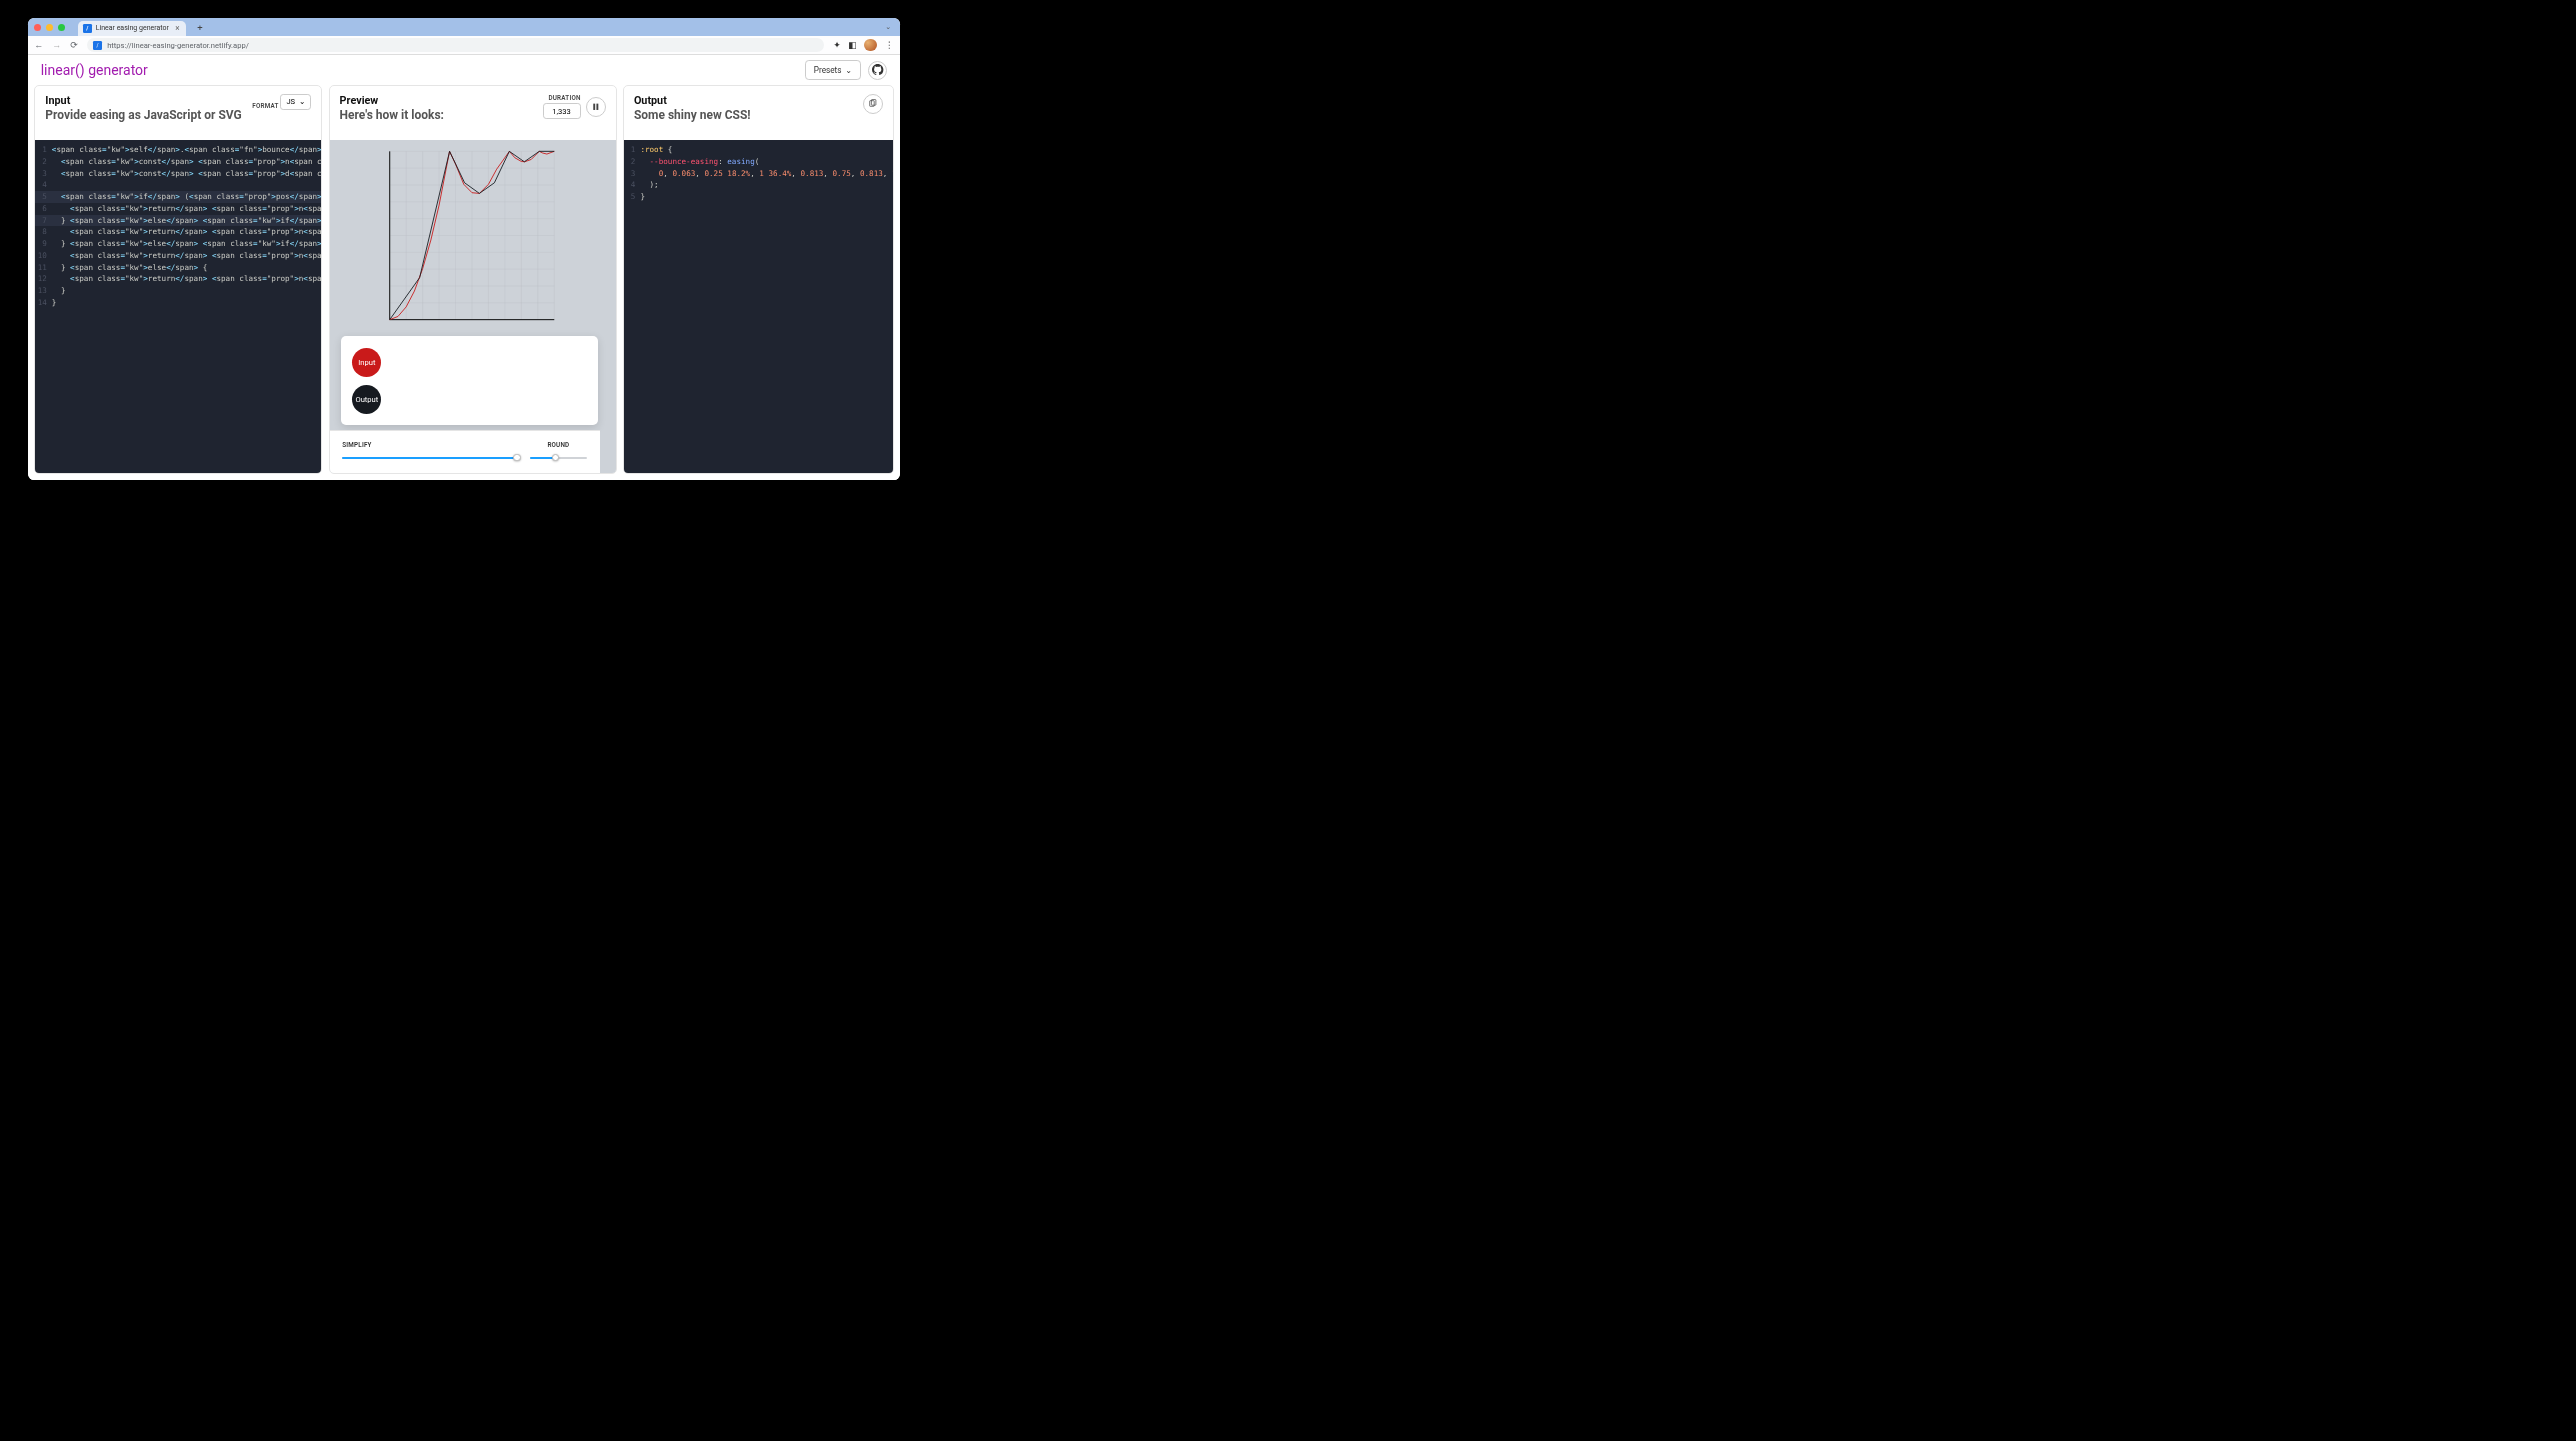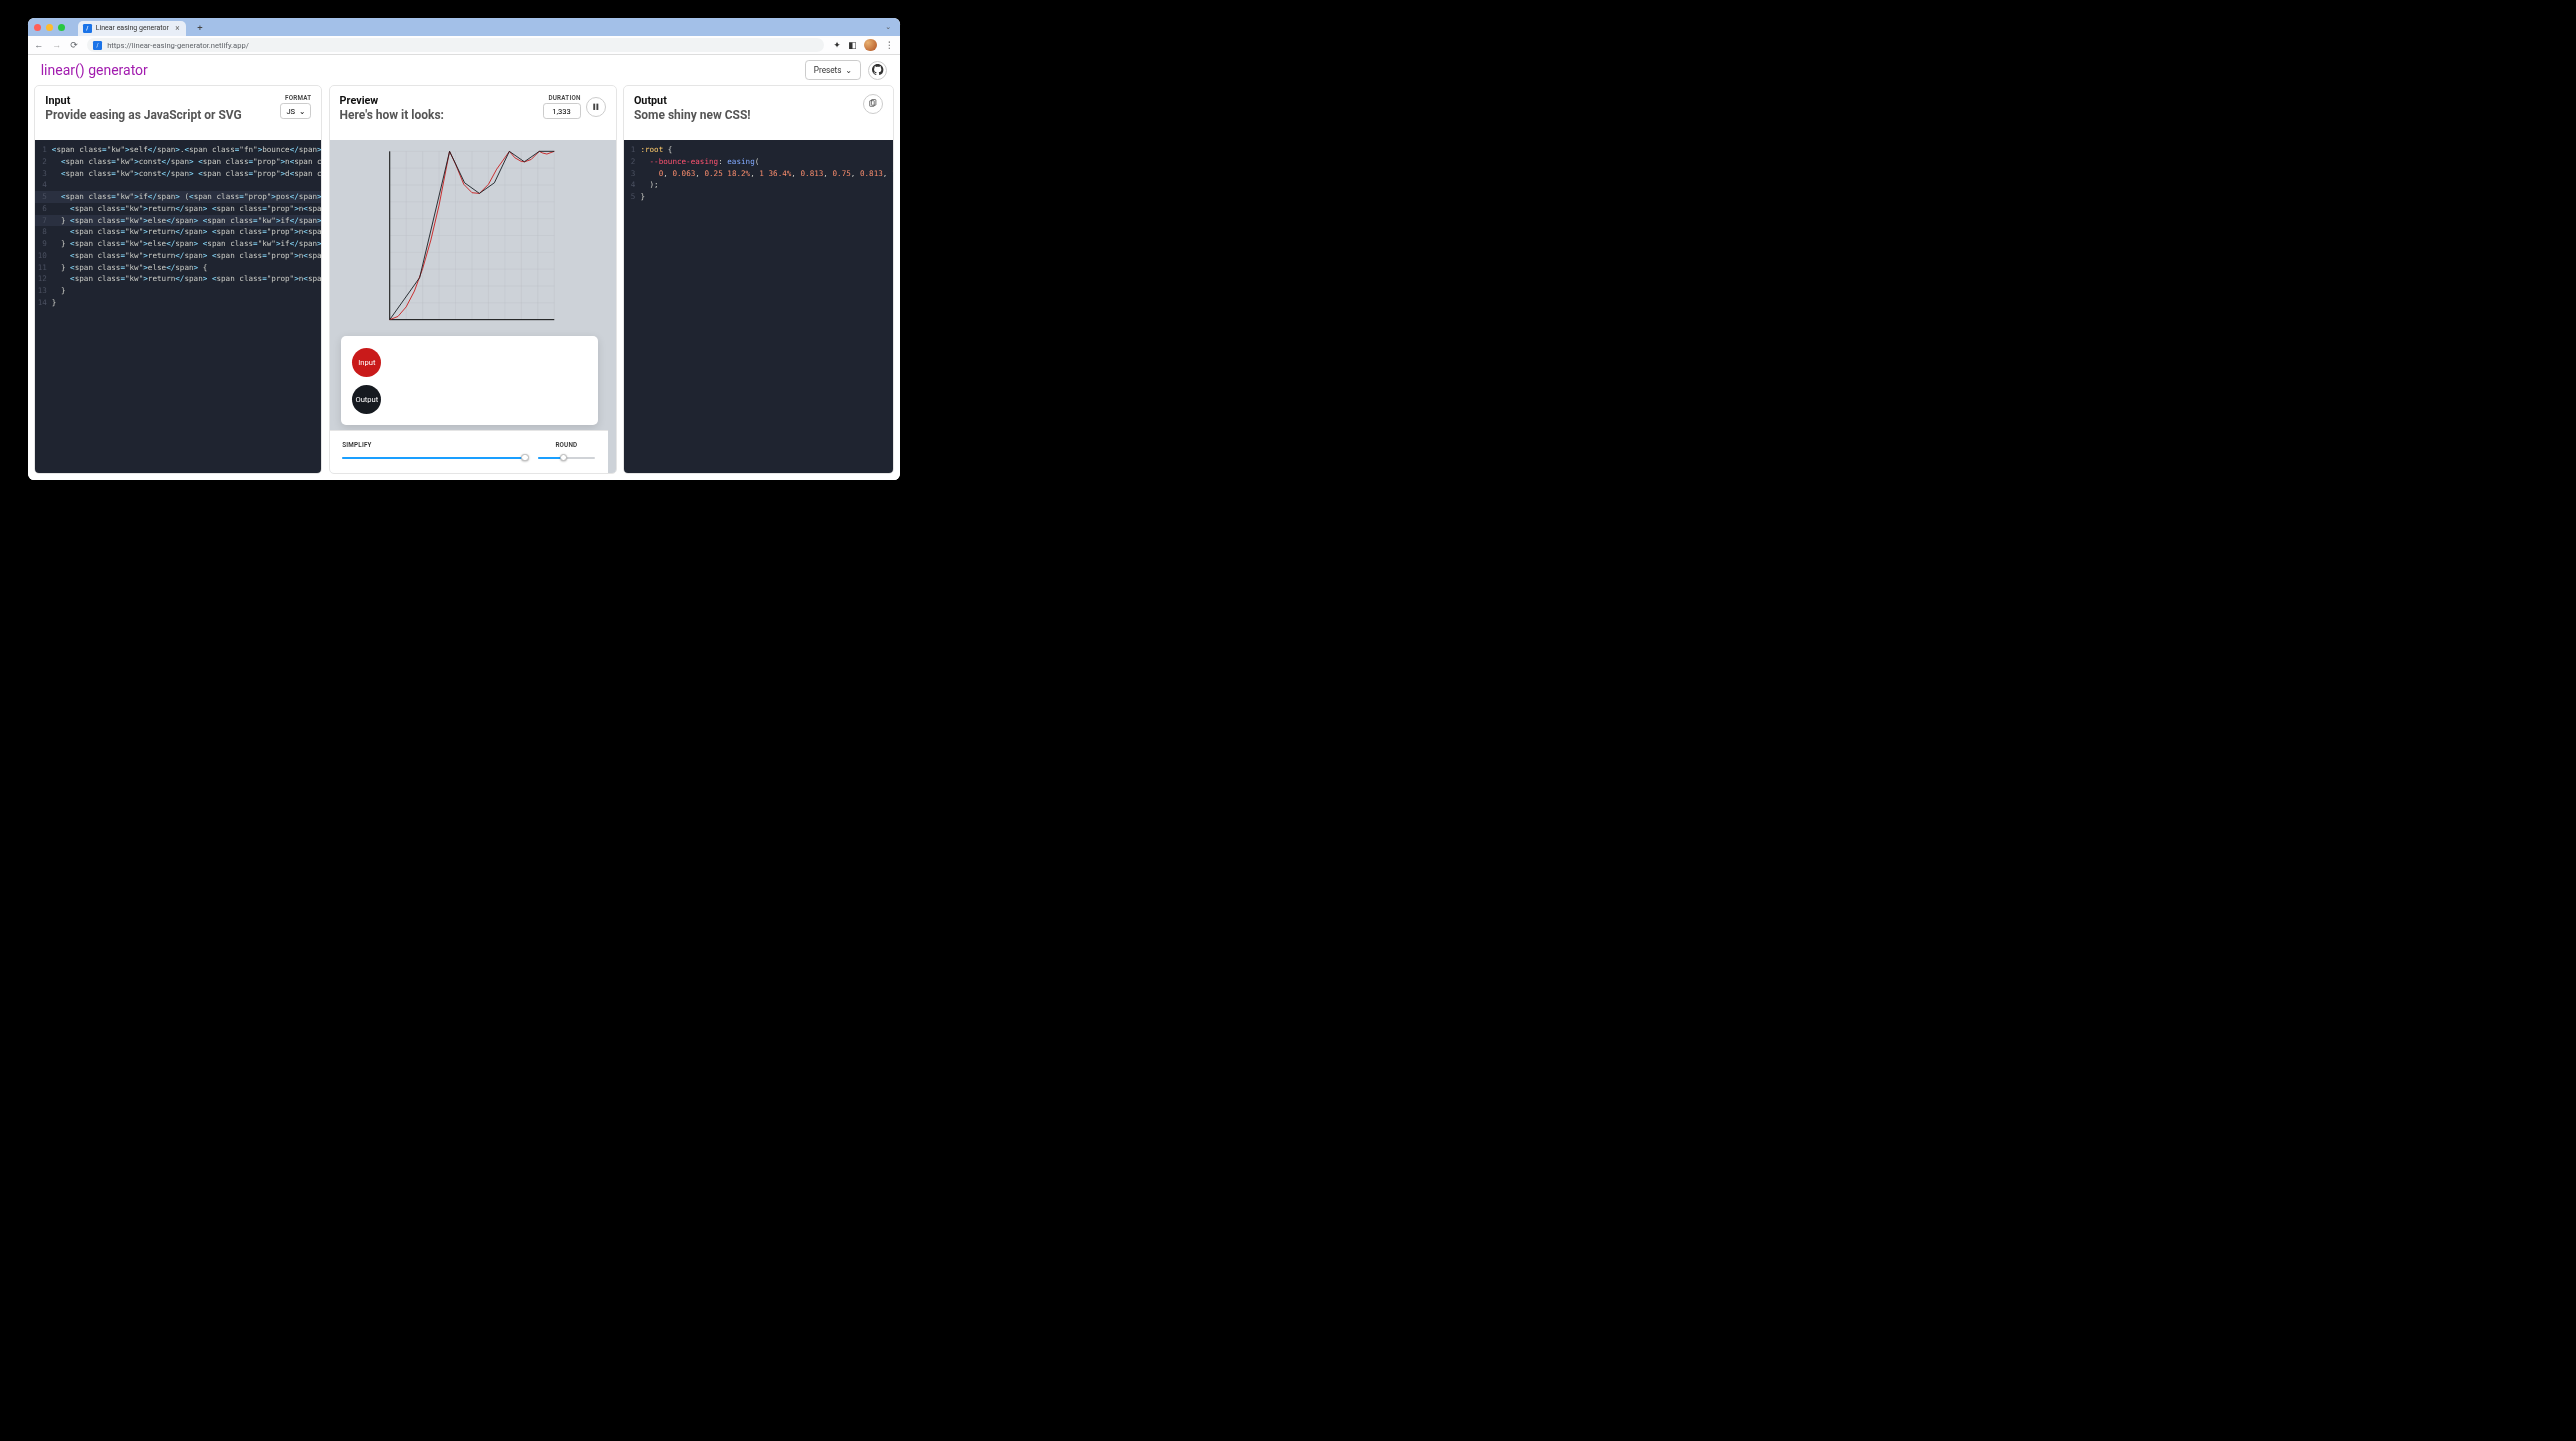--- a/index.html
+++ b/index.html
@@ -123,21 +123,21 @@
   gap:12px;
 }
 .panel-head {
   padding:7.6px 10px 6.3px 10px;
   display:flex;
   justify-content:space-between;
   align-items:flex-start;
 }
 .panel-head h3 { font-size:10.8px; font-weight:700; color:#111; margin-bottom:1.3px; }
 .panel-head .sub { font-size:12px; color:#555;font-weight:bold; }
-.panel-ctrl { display:flex; flex-direction:column; align-items:flex-end; gap:1.9px; }
+.panel-ctrl { display:flex; flex-direction:row; align-items:flex-end; gap:1.9px; }
 .ctrl-label { font-size:6.3px; font-weight:600; color:#444; letter-spacing:0.2px; }
 .select-box {
   border:0.6px solid #ccc; border-radius:3.2px;
   padding:2.5px 5px; font-size:7.6px;
   display:flex; align-items:center; gap:3.8px;
   background:#fff; cursor:pointer;
 }
 .num-input {
   border:0.6px solid #ccc; border-radius:3.2px;
   padding:2.5px 5px; font-size:7.6px;
@@ -179,21 +179,21 @@
   width:257px; height:89px;
   background:#fff; border-radius:5px;
   box-shadow:0 2.5px 9px rgba(0,0,0,0.12);
   display:flex; flex-direction:column; justify-content:space-around;
   padding:7.6px 11.4px;
 }
 .ball { width:29px; height:29px; border-radius:50%; display:flex; align-items:center; justify-content:center; color:#fff; font-size:7.6px; cursor:pointer; }
 .ball.input { background:#c91a1a; }
 .ball.output { background:#161a20; }
 .sliders {
-  position:absolute; left:0; right:8px; bottom:0;
+  position:absolute; left:0; right:16px; bottom:0;
   height:43px; background:#fff;
   border-top:0.6px solid #e5e5e5;
   display:flex; align-items:center;
   padding:0 12.7px;
   gap:12.7px;
 }
 .slider-group { display:flex; flex-direction:column; gap:3.8px; }
 .slider-group.simplify { flex:1; }
 .slider-group.round { width:57px; align-items:center; }
 .slider-group .slabel { font-size:6.3px; font-weight:600; color:#333; letter-spacing:0.2px; }

